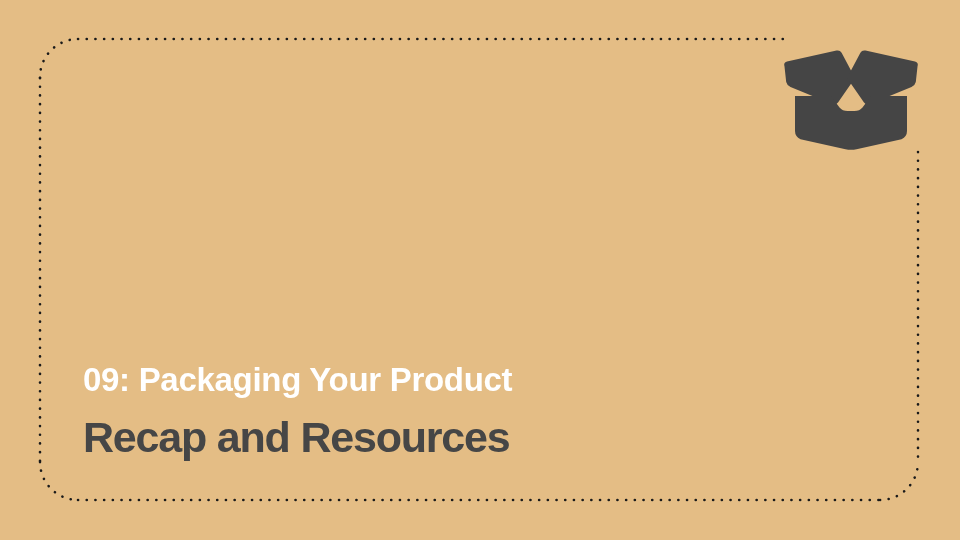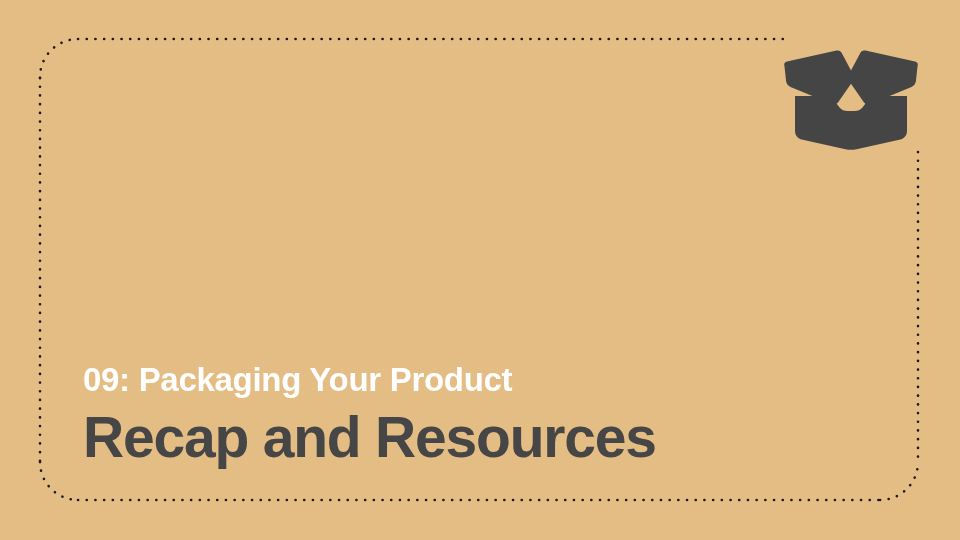--- a/index.html
+++ b/index.html
@@ -61,21 +61,21 @@
     color: #ffffff;
     font-size: 33px;
     font-weight: bold;
     line-height: 46px;
     letter-spacing: -0.3px;
     white-space: nowrap;
   }
   .headline {
     margin: 0;
     color: #464646;
-    font-size: 57px;
+    font-size: 43px;
     font-weight: bold;
     line-height: 68px;
     letter-spacing: -1.2px;
     white-space: nowrap;
   }
 </style>
 </head>
 <body>
 
 <div id="slide">

